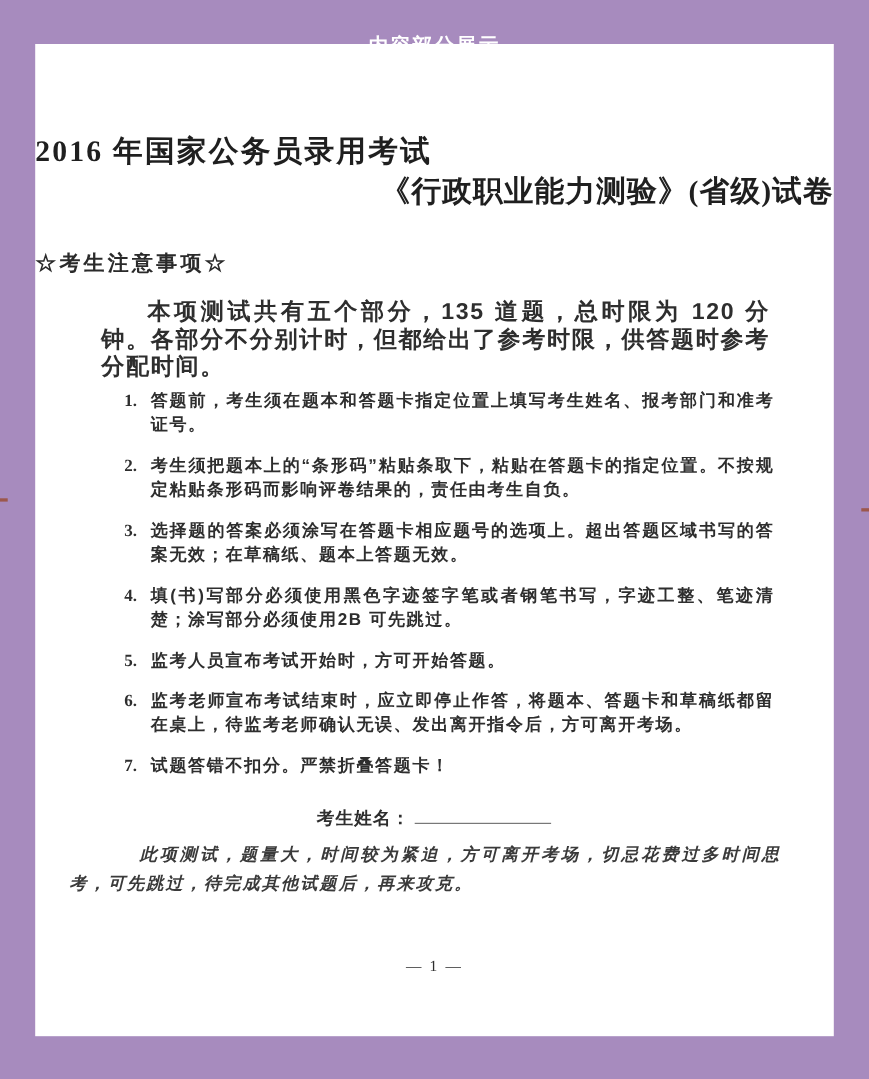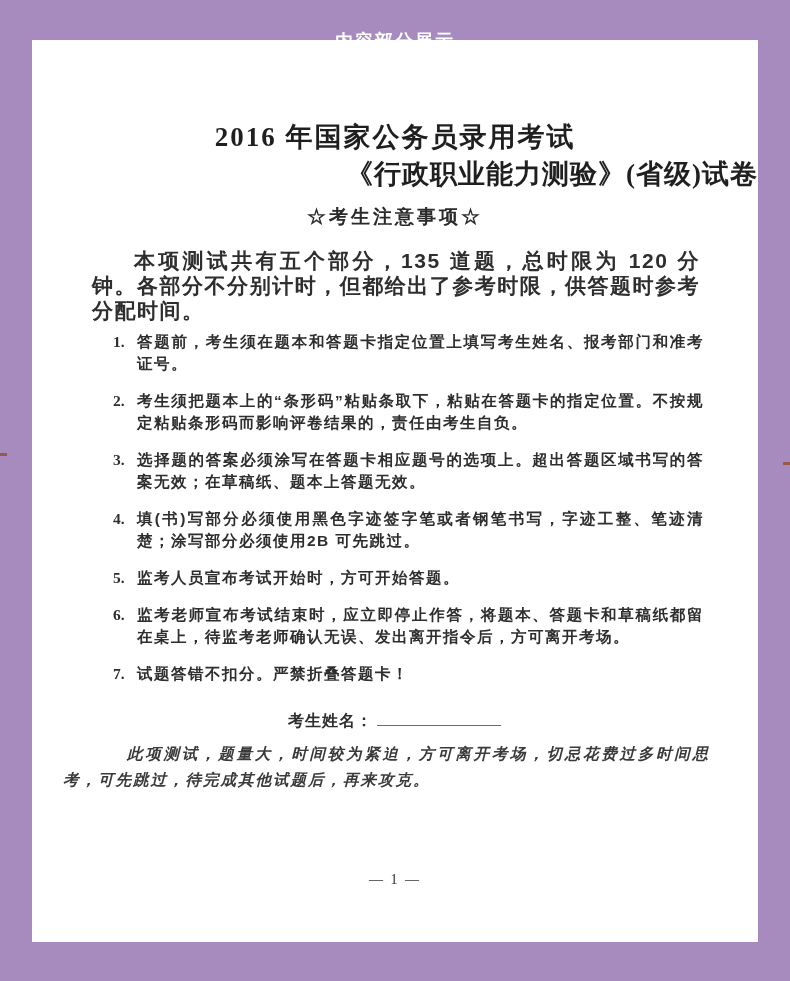--- a/index.html
+++ b/index.html
@@ -26,41 +26,39 @@
     position: absolute;
     left: 32px;
     top: 40px;
     width: 726px;
     height: 902px;
     background: #ffffff;
     color: #2e2e2e;
   }
   .doc-title1 {
     margin-top: 80px;
-    text-align: center;
     font-family: "Liberation Serif", serif;
     font-weight: bold;
     font-size: 27px;
     line-height: 34px;
     letter-spacing: 2px;
     color: #1f1f1f;
   }
   .doc-title2 {
     margin-top: 2px;
     text-align: right;
     font-family: "Liberation Serif", serif;
     font-weight: bold;
     font-size: 27px;
     line-height: 36px;
     letter-spacing: 1px;
     color: #1f1f1f;
   }
   .notice-header {
-    margin-top: 14px;
-    text-align: center;
+    margin-top: 37px;
     font-weight: bold;
     font-size: 19px;
     line-height: 22px;
     letter-spacing: 3px;
     color: #2a2a2a;
   }
   .intro {
     margin: 20px 58px 0 60px;
     font-size: 21px;
     line-height: 25px;

